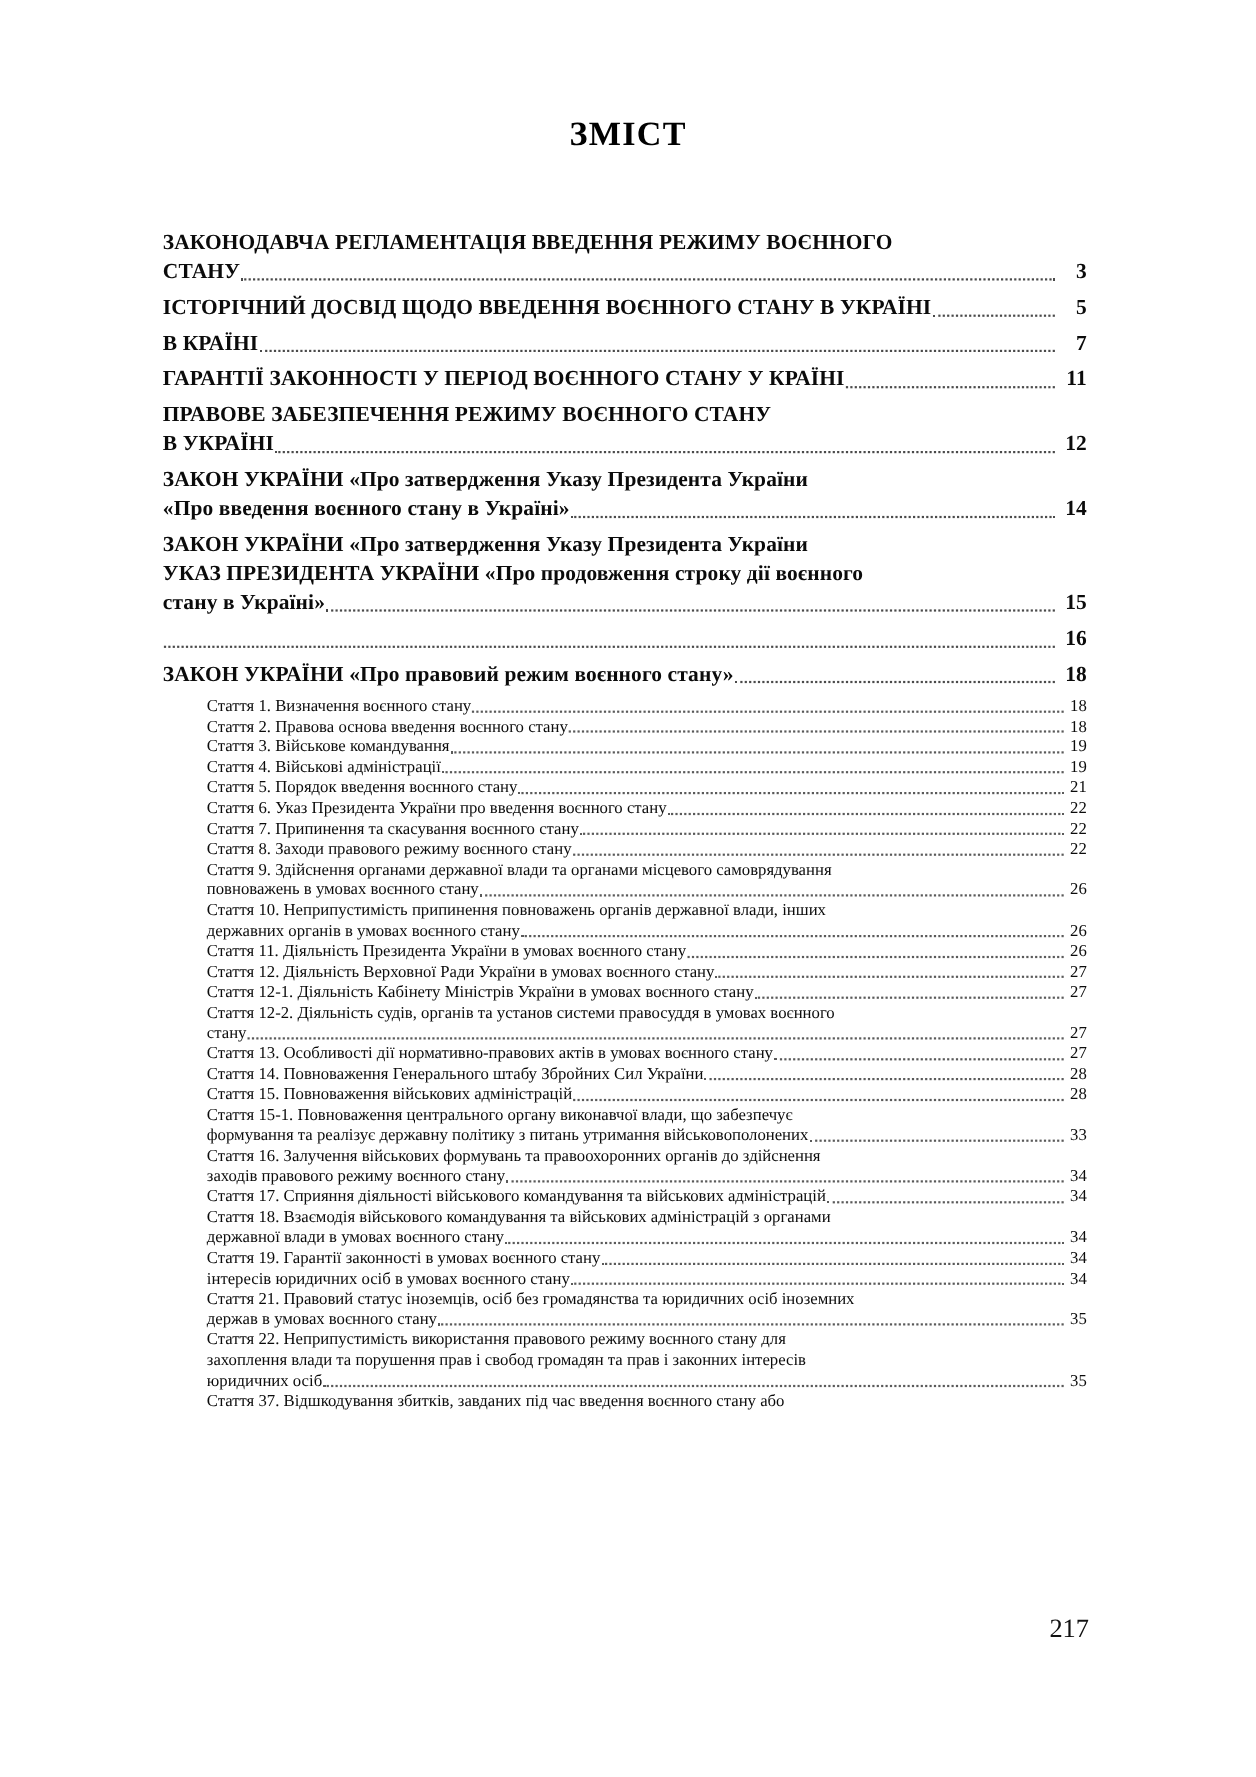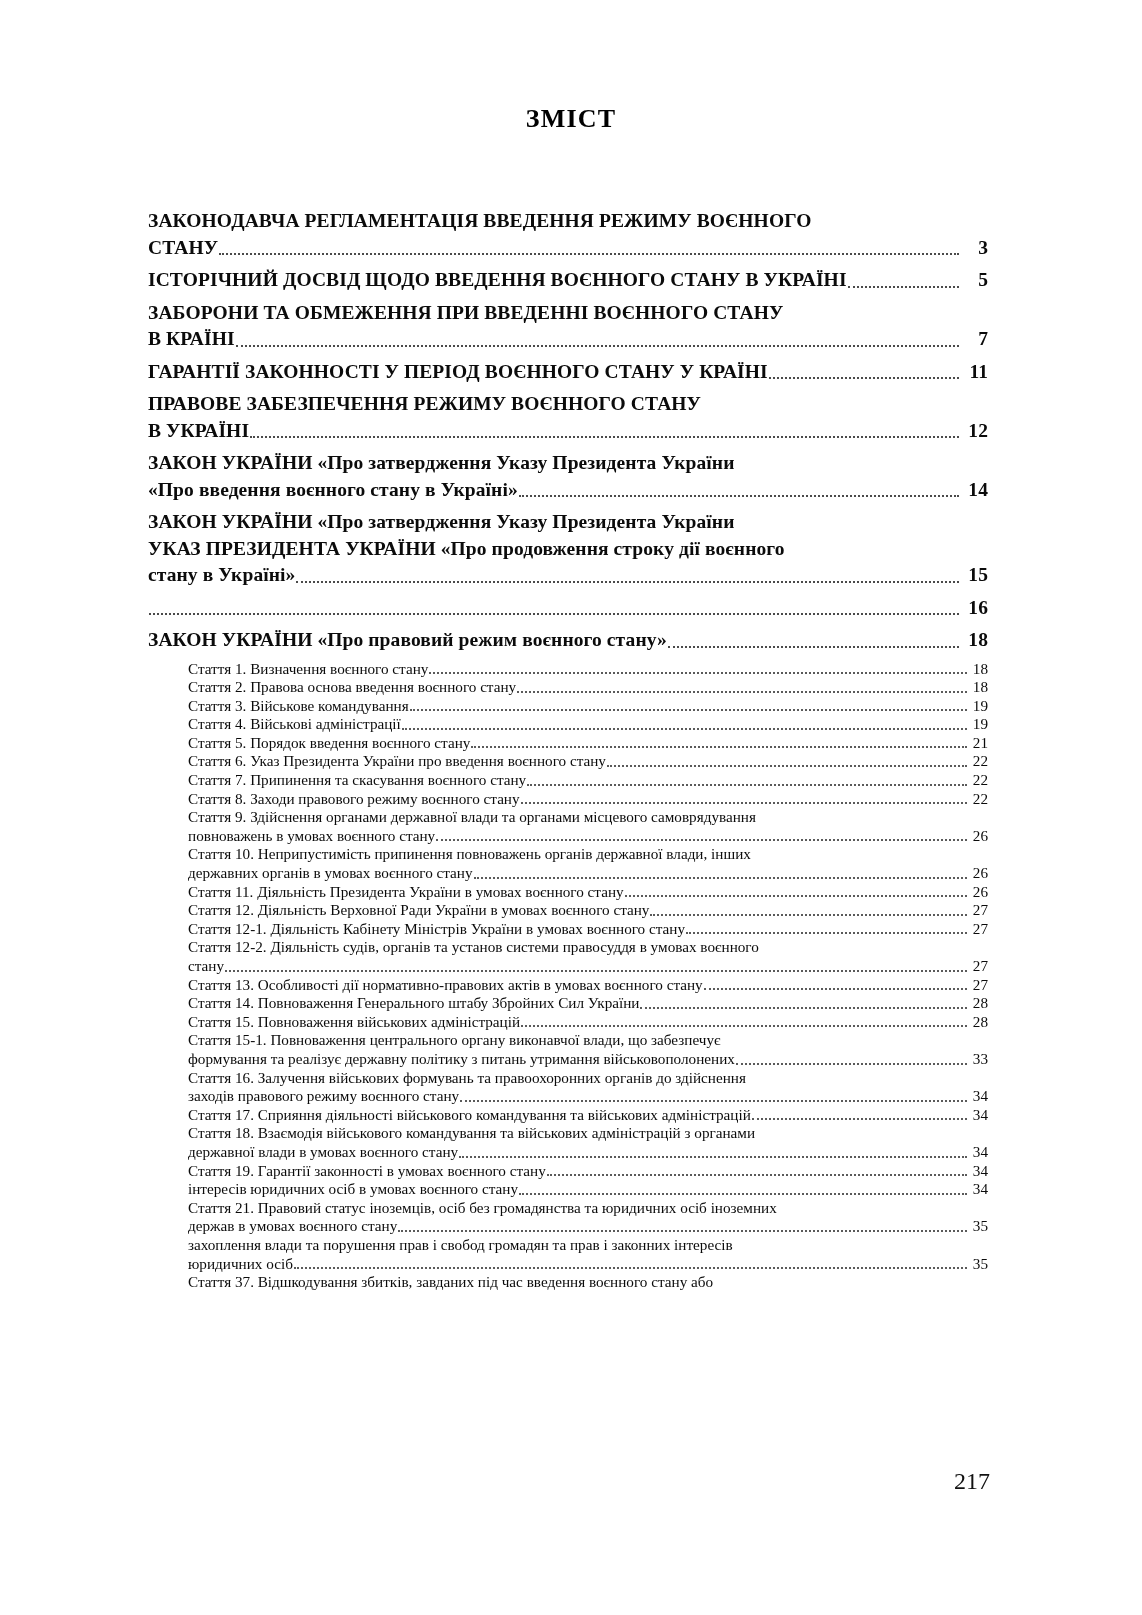--- a/index.html
+++ b/index.html
@@ -25,21 +25,21 @@
     background: #fff;
   }
 
   
   .toc-title {
     position: absolute;
     left: 0;
     top: 104px;
     width: 1142px;
     text-align: center;
-    font-size: 26px;
+    font-size: 31px;
     font-weight: bold;
     letter-spacing: 1.2px;
     color: #000;
   }
 
   
   .toc-body {
     position: absolute;
     left: 148px;
     top: 208px;
@@ -137,21 +137,20 @@
           </div>
         </div>
         <div class="chapter">
           <div class="leader-line">
             <span class="leader-text">ІСТОРІЧНИЙ ДОСВІД ЩОДО ВВЕДЕННЯ ВОЄННОГО СТАНУ В УКРАЇНІ</span>
             <span class="leader-fill"></span>
             <span class="leader-page">5</span>
           </div>
         </div>
         <div class="chapter">
-          <div class="plain-line">ЗАБОРОНИ ТА ОБМЕЖЕННЯ ПРИ ВВЕДЕННІ ВОЄННОГО СТАНУ</div>
           <div class="leader-line">
             <span class="leader-text">В КРАЇНІ</span>
             <span class="leader-fill"></span>
             <span class="leader-page">7</span>
           </div>
         </div>
         <div class="chapter">
           <div class="leader-line">
             <span class="leader-text">ГАРАНТІЇ ЗАКОННОСТІ У ПЕРІОД ВОЄННОГО СТАНУ У КРАЇНІ</span>
             <span class="leader-fill"></span>
@@ -366,20 +365,21 @@
           </div>
           <div class="article">
             <div class="plain-line">Стаття 21. Правовий статус іноземців, осіб без громадянства та юридичних осіб іноземних</div>
             <div class="leader-line">
               <span class="leader-text">держав в умовах воєнного стану</span>
               <span class="leader-fill"></span>
               <span class="leader-page">35</span>
             </div>
           </div>
           <div class="article">
+            <div class="plain-line">Стаття 22. Неприпустимість використання правового режиму воєнного стану для</div>
             <div class="plain-line">захоплення влади та порушення прав і свобод громадян та прав і законних інтересів</div>
             <div class="leader-line">
               <span class="leader-text">юридичних осіб</span>
               <span class="leader-fill"></span>
               <span class="leader-page">35</span>
             </div>
           </div>
           <div class="article">
             <div class="leader-line">
               <span class="leader-text">Стаття 37. Відшкодування збитків, завданих під час введення воєнного стану або</span>

